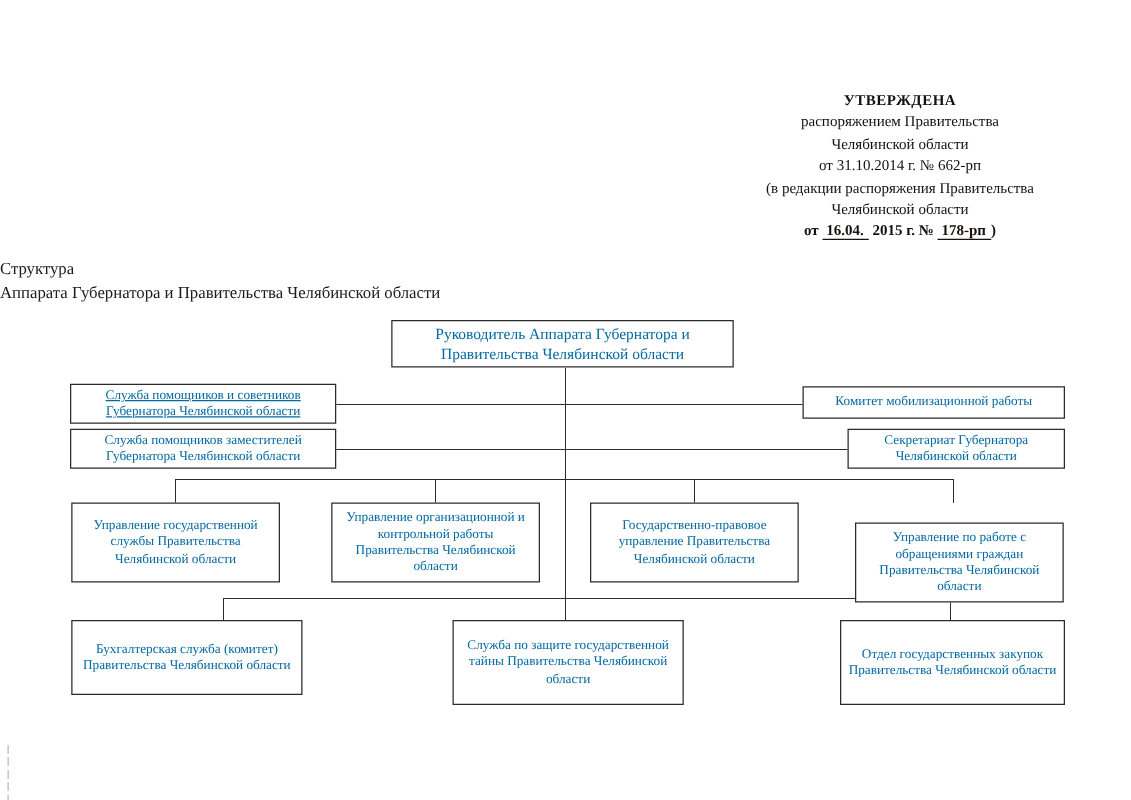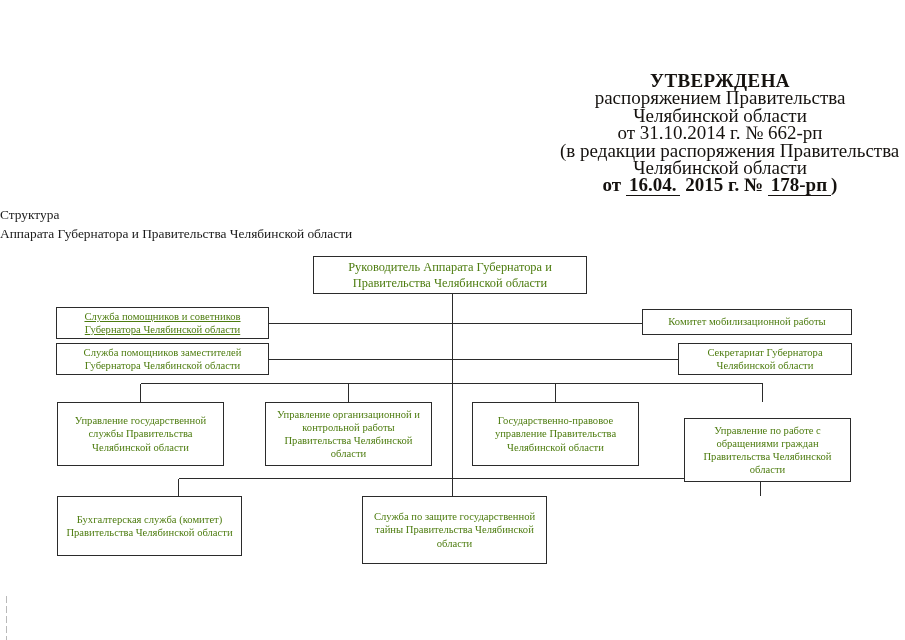--- a/index.html
+++ b/index.html
@@ -17,21 +17,21 @@
     -webkit-font-smoothing: antialiased;
   }
 
   
   .approval {
     position: absolute;
     left: 560px;
     top: 72px;
     width: 320px;
     text-align: center;
-    font-size: 19px;
+    font-size: 12px;
     line-height: 17.4px;
     color: #15120f;
   }
   .approval .ttl {
     font-weight: bold;
     letter-spacing: 0.4px;
   }
   .approval .line { white-space: nowrap; }
   .approval .last { font-weight: bold; }
   .blank {
@@ -69,21 +69,21 @@
     box-sizing: border-box;
     border: 1px solid #2b2b2b;
     background: #ffffff;
     display: flex;
     align-items: center;
     justify-content: center;
     text-align: center;
     font-size: 10.6px;
     line-height: 13.2px;
     padding: 2px 4px;
-    color: #4d7c0f;
+    color: #0369a1;
   }
   .node.root { font-size: 12.4px; line-height: 16px; }
 
   
   .scan-artifact {
     position: absolute;
     left: 6px;
     top: 596px;
     width: 1px;
     height: 44px;
@@ -169,15 +169,18 @@
   <div class="node" style="left:684px; top:402px; width:167px; height:64px;margin-top:16px;">
     <span>Управление по работе с обращениями граждан Правительства Челябинской области</span>
   </div>
 
   <div class="node" style="left:57px; top:496px; width:185px; height:60px;">
     <span>Бухгалтерская служба (комитет) Правительства Челябинской области</span>
   </div>
   <div class="node" style="left:362px; top:496px; width:185px; height:68px;">
     <span>Служба по защите государственной тайны Правительства Челябинской области</span>
   </div>
+  <div class="node" style="left:672px; top:496px; width:180px; height:68px;">
+    <span>Отдел государственных закупок Правительства Челябинской области</span>
+  </div>
 </div>
 
 <div class="scan-artifact"></div>
 
 </body></html>

